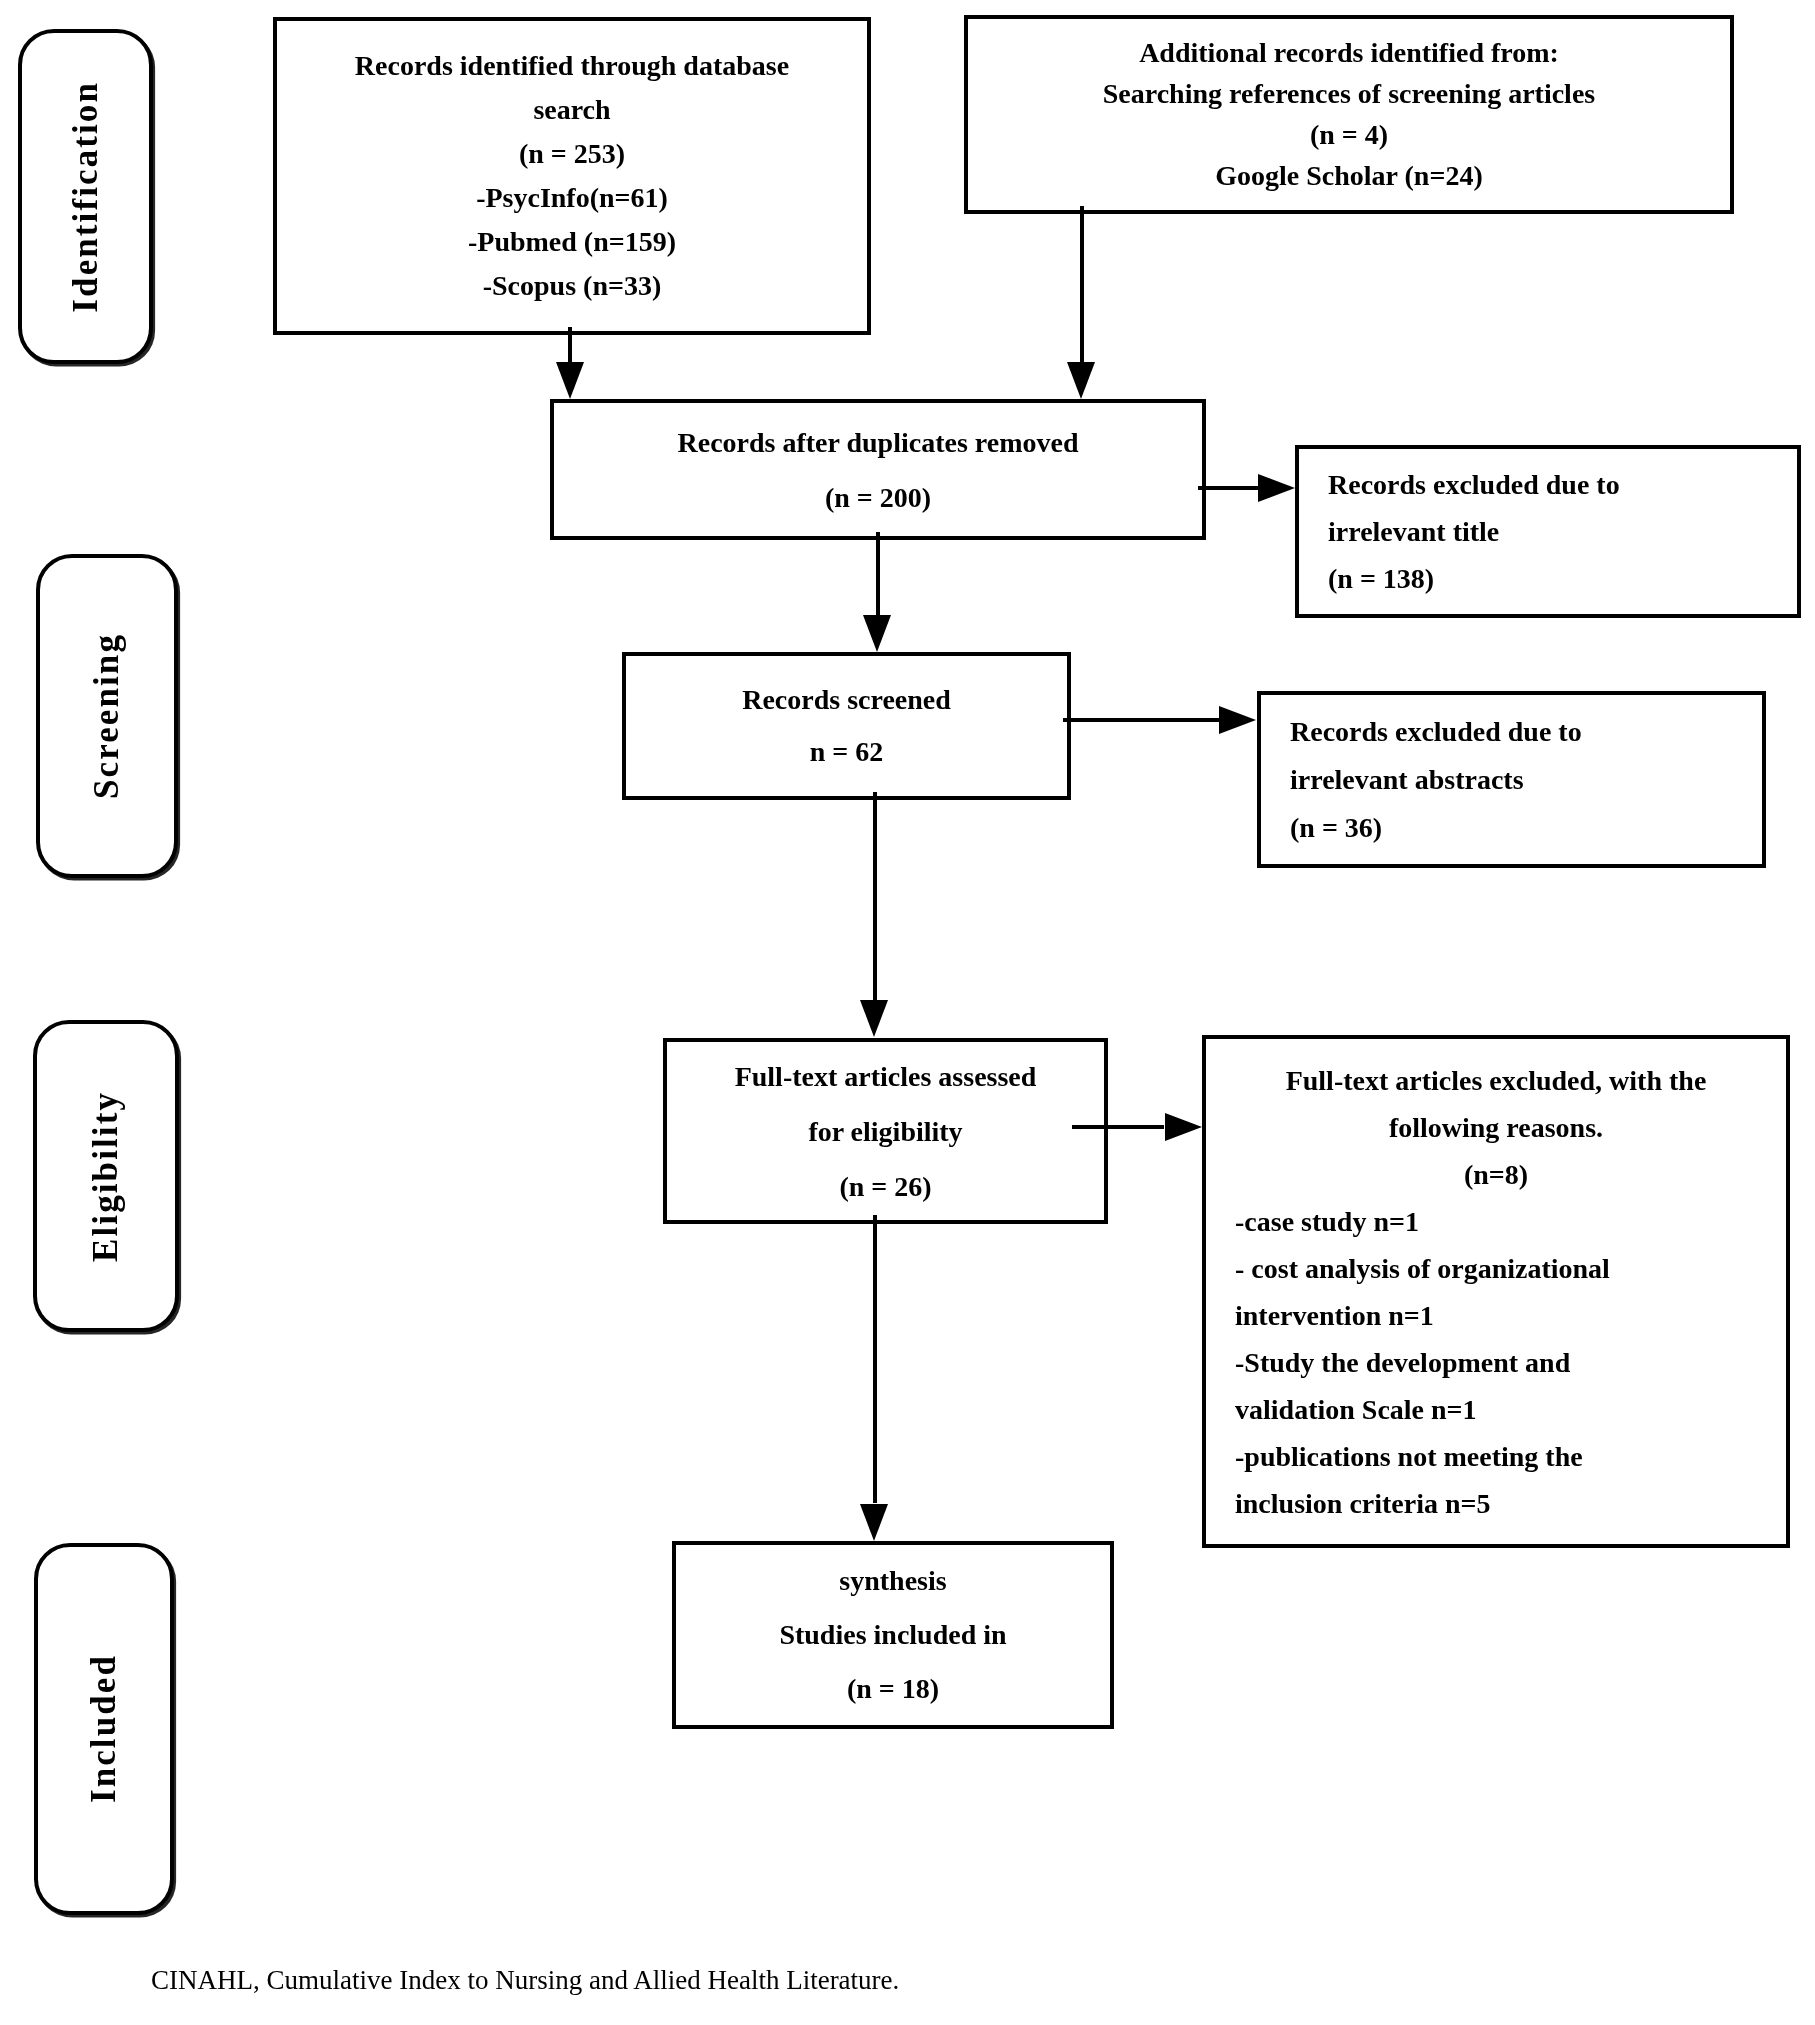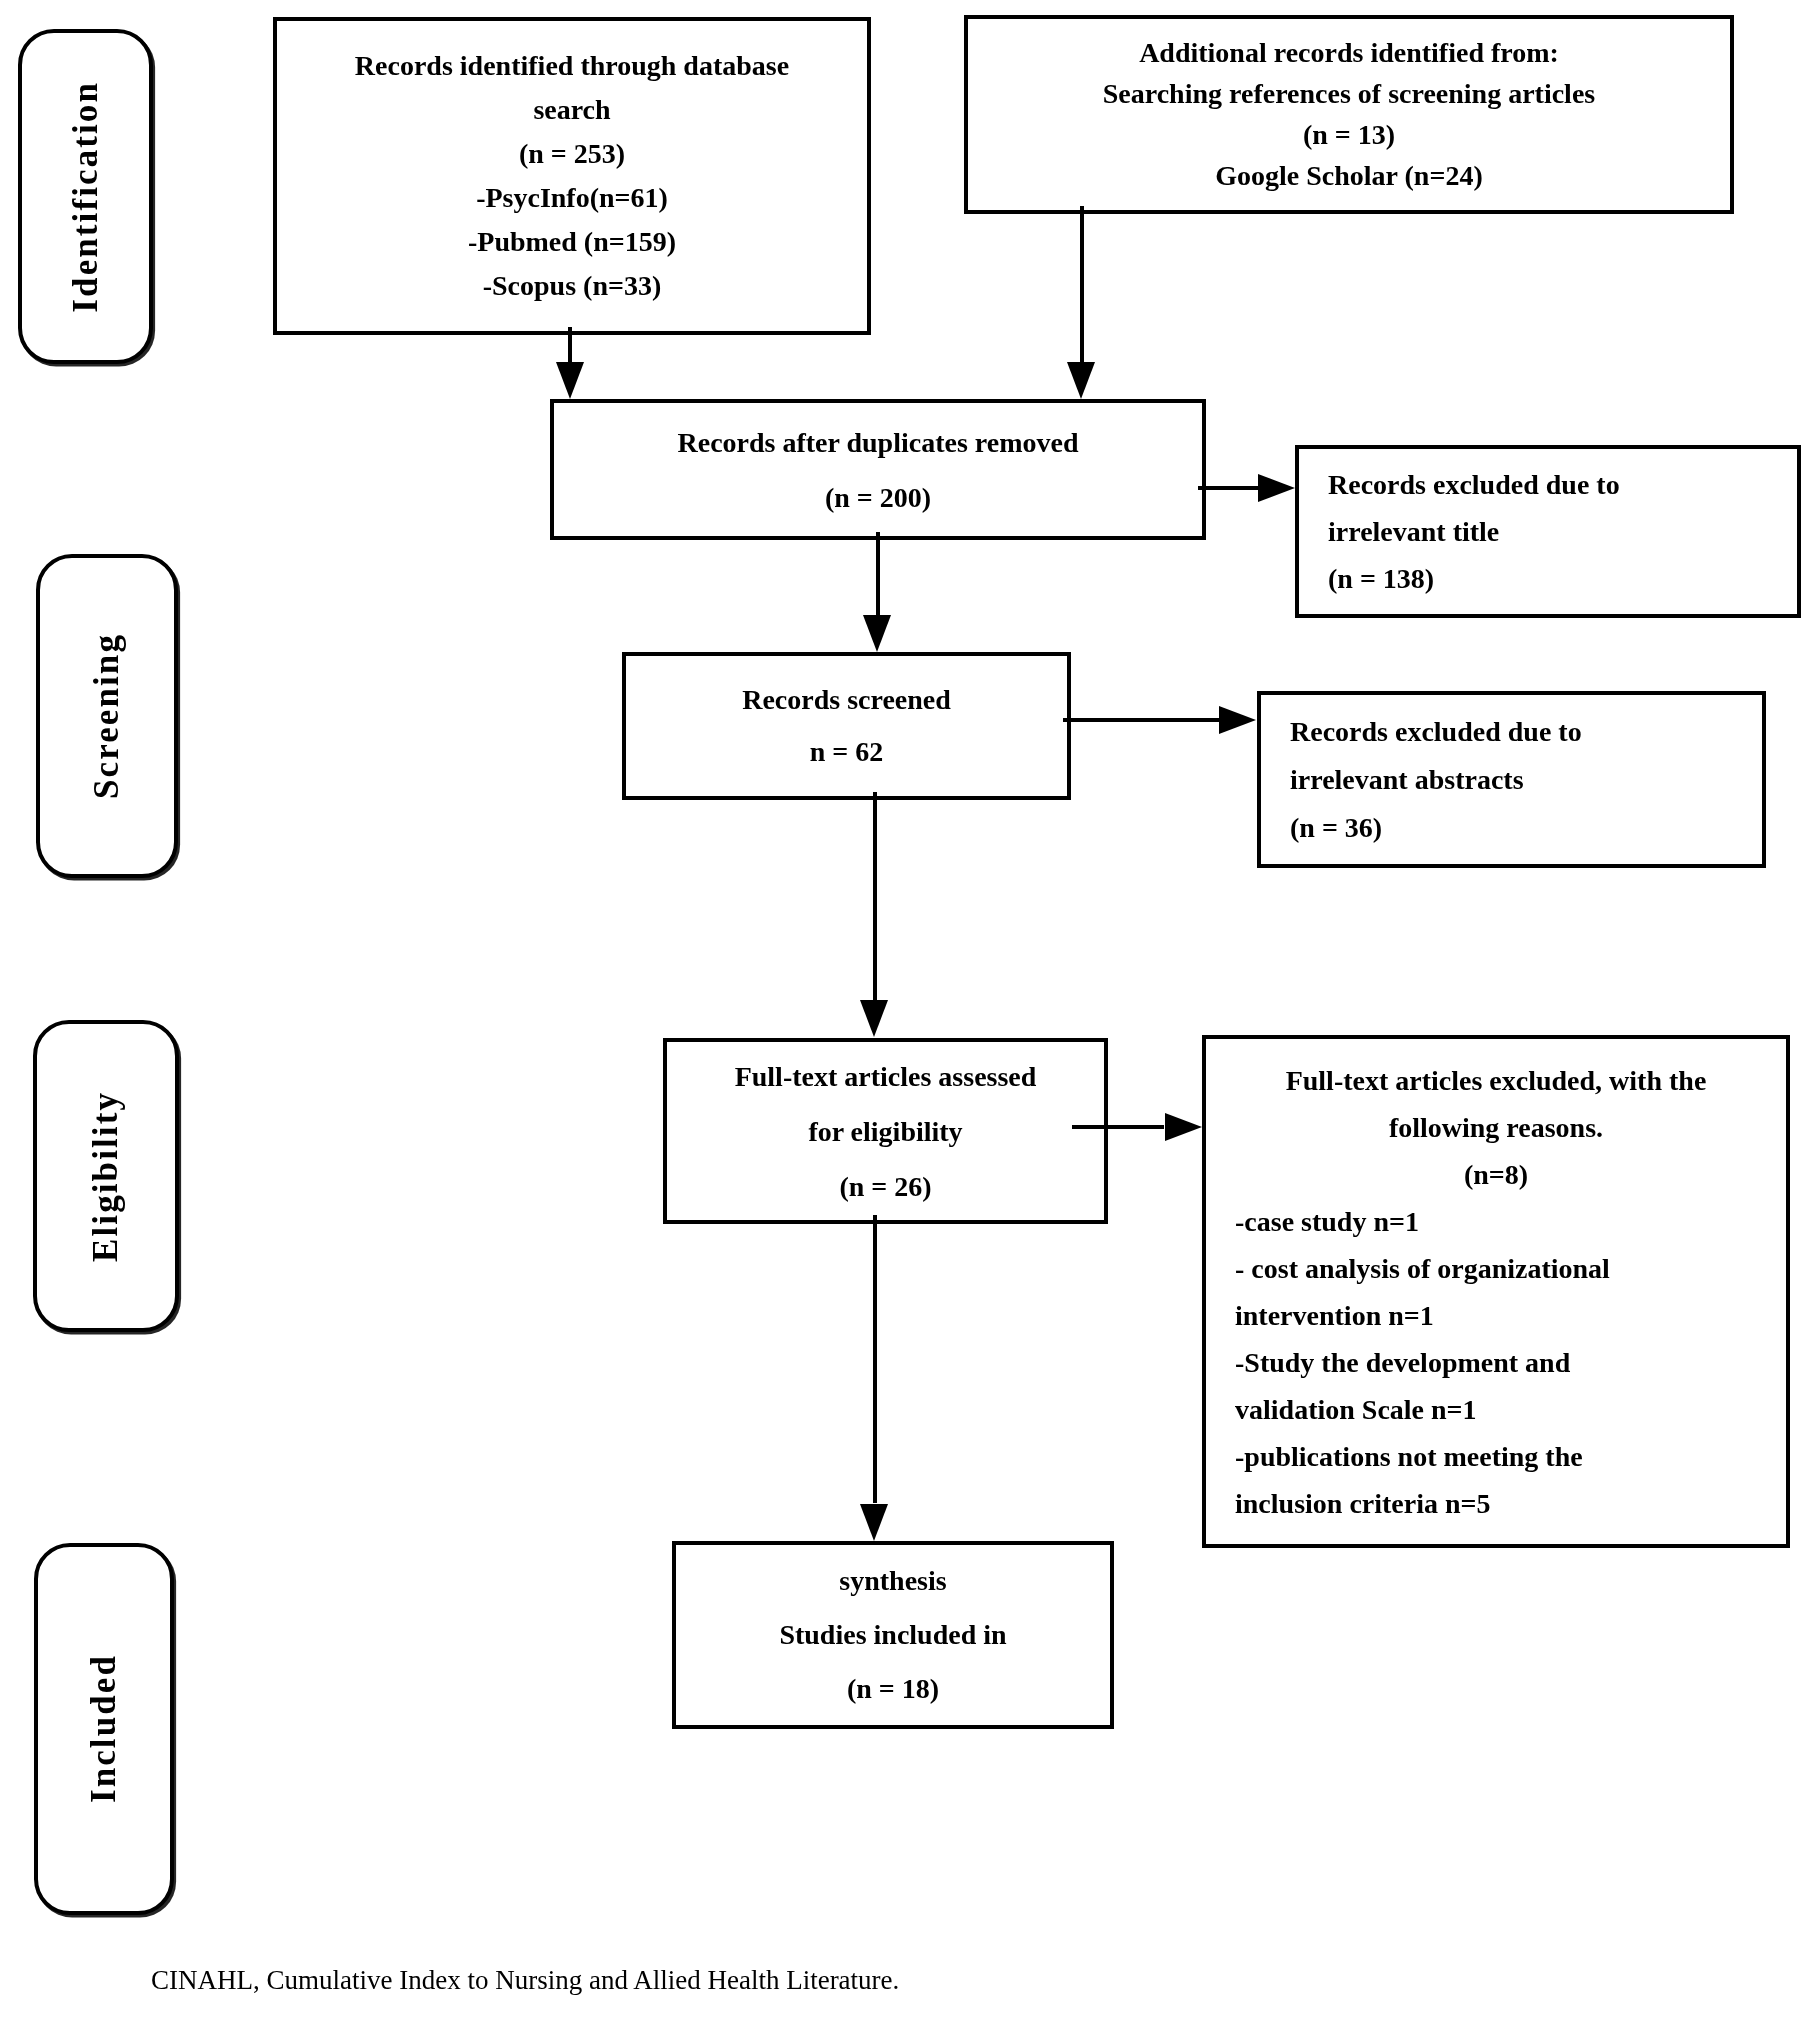--- a/index.html
+++ b/index.html
@@ -122,21 +122,21 @@
     <div class="line">search</div>
     <div class="line">(n = 253)</div>
     <div class="line">-PsycInfo(n=61)</div>
     <div class="line">-Pubmed (n=159)</div>
     <div class="line">-Scopus (n=33)</div>
   </div>
 
   <div class="fbox lh78" style="left:964px; top:14.5px; width:762px; height:191px;">
     <div class="line">Additional records identified from:</div>
     <div class="line">Searching references of screening articles</div>
-    <div class="line">(n = 13)</div>
+    <div class="line">(n = 4)</div>
     <div class="line">Google Scholar (n=24)</div>
   </div>
 
   <div class="fbox lh105" style="left:550px; top:399px; width:648px; height:133px;">
     <div class="line">Records after duplicates removed</div>
     <div class="line">(n = 200)</div>
   </div>
 
   <div class="fbox lh90 align-left" style="left:1295px; top:398px; width:498px; height:165px;">
     <div class="line">Records excluded due to</div>

